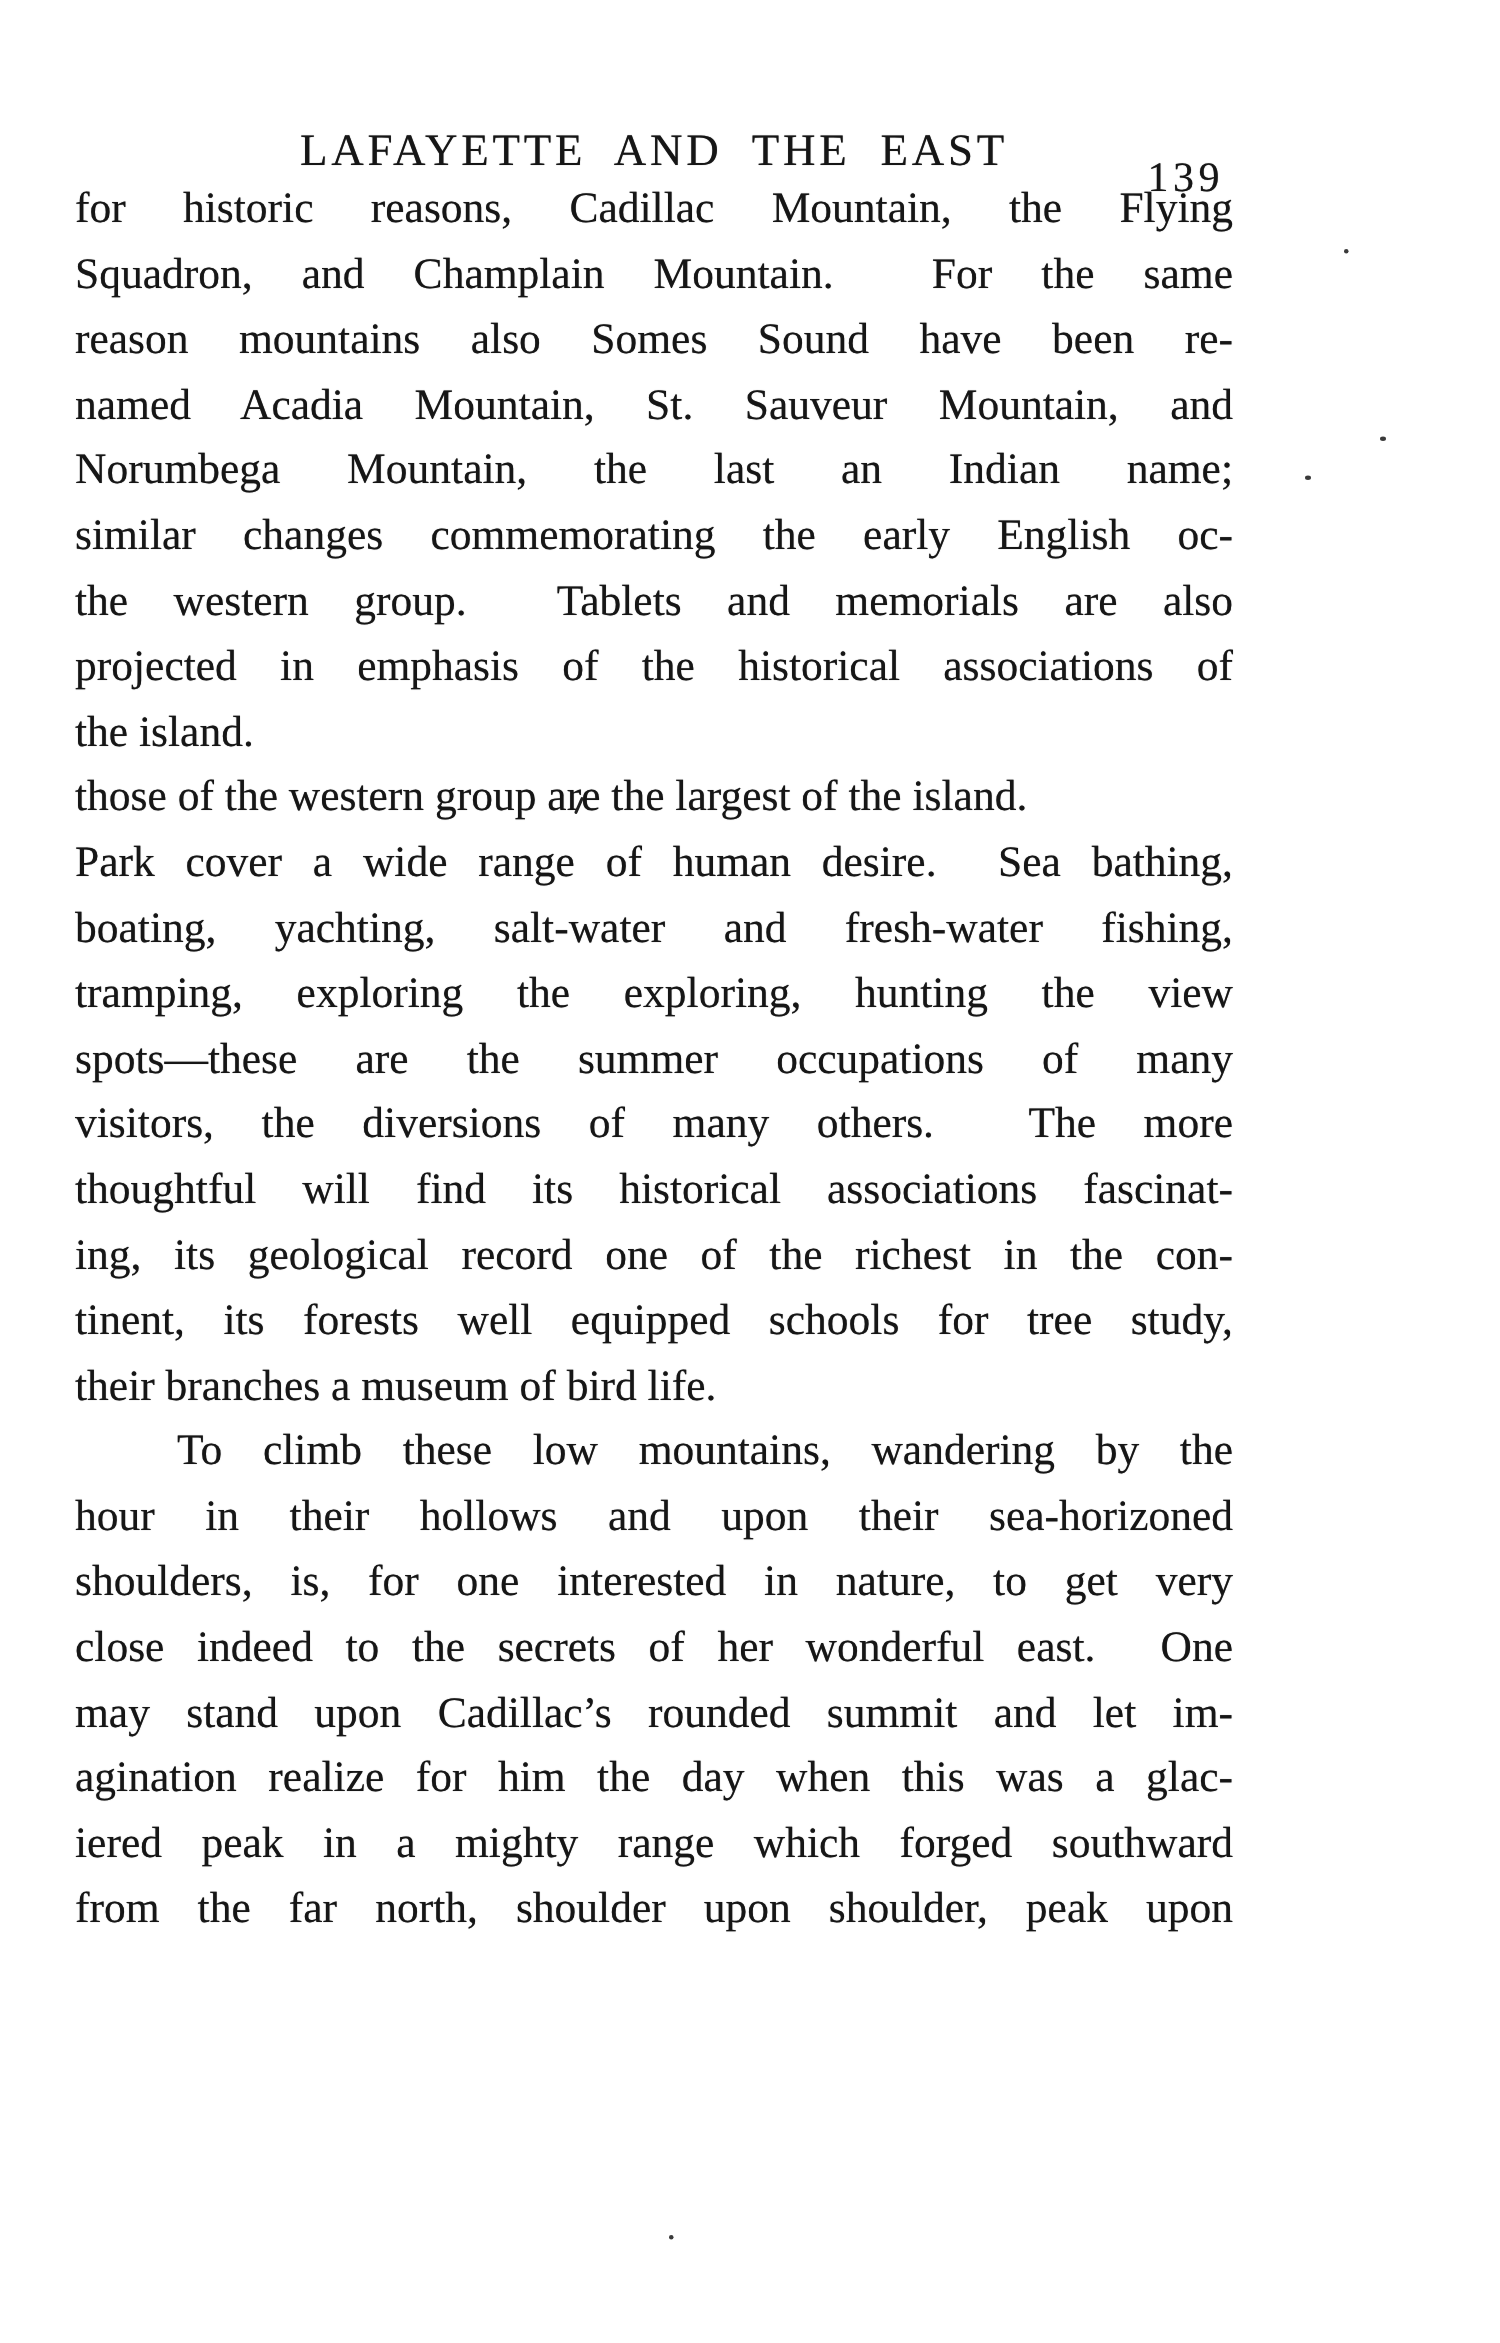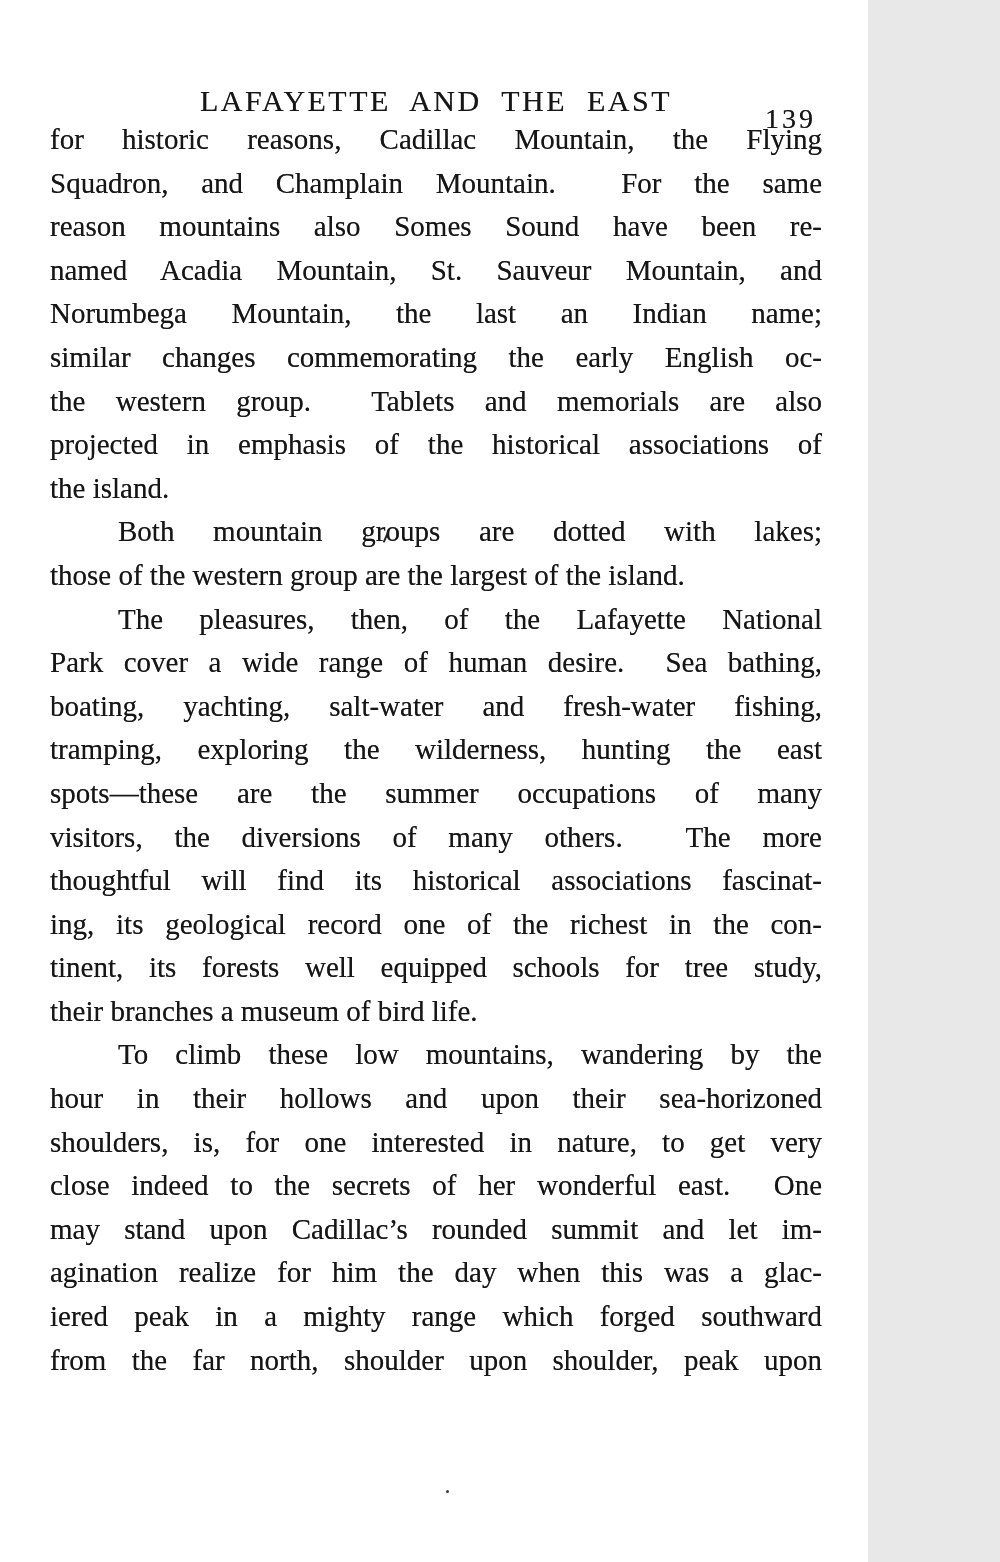--- a/index.html
+++ b/index.html
@@ -2,21 +2,21 @@
 <html><head>
 <meta charset="utf-8">
 <style>
   html, body {
     margin: 0;
     padding: 0;
     background: #e8e8e8;
   }
   .page {
     position: relative;
-    width: 868px;
+    width: 1000px;
     height: 1562px;
     background: var(--paper, #ffffff);
     color: var(--ink, #161616);
     font-family: "Liberation Serif", "DejaVu Serif", serif;
     overflow: hidden;
     text-shadow: 0 0 0.5px rgba(10,10,10,0.65);
   }
   .text-block {
     position: absolute;
     left: 50px;
@@ -98,28 +98,26 @@
           <div class="line">Squadron, and Champlain Mountain.&nbsp; For the same</div>
           <div class="line">reason mountains also Somes Sound have been re-</div>
           <div class="line">named Acadia Mountain, St. Sauveur Mountain, and</div>
           <div class="line">Norumbega Mountain, the last an Indian name;</div>
           <div class="line">similar changes commemorating the early English oc-</div>
           <div class="line">the western group.&nbsp; Tablets and memorials are also</div>
           <div class="line">projected in emphasis of the historical associations of</div>
           <div class="line par-end">the island.</div>
         </div>
         <div class="paragraph">
-          <div class="line indent">Both mountain groups are dotted with lakes;</div>
           <div class="line par-end">those of the western group are the largest of the island.</div>
         </div>
         <div class="paragraph">
-          <div class="line indent">The pleasures, then, of the Lafayette National</div>
           <div class="line">Park cover a wide range of human desire.&nbsp; Sea bathing,</div>
           <div class="line">boating, yachting, salt-water and fresh-water fishing,</div>
-          <div class="line">tramping, exploring the wilderness, hunting the east</div>
+          <div class="line">tramping, exploring the exploring, hunting the view</div>
           <div class="line">spots—these are the summer occupations of many</div>
           <div class="line">visitors, the diversions of many others.&nbsp; The more</div>
           <div class="line">thoughtful will find its historical associations fascinat-</div>
           <div class="line">ing, its geological record one of the richest in the con-</div>
           <div class="line">tinent, its forests well equipped schools for tree study,</div>
           <div class="line par-end">their branches a museum of bird life.</div>
         </div>
         <div class="paragraph">
           <div class="line indent">To climb these low mountains, wandering by the</div>
           <div class="line">hour in their hollows and upon their sea-horizoned</div>

